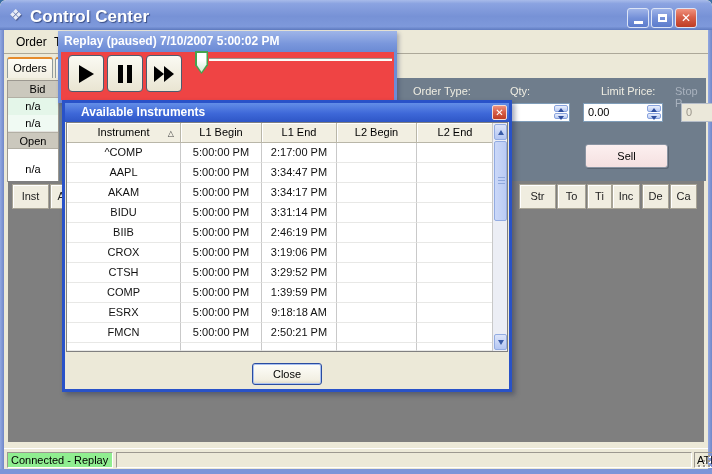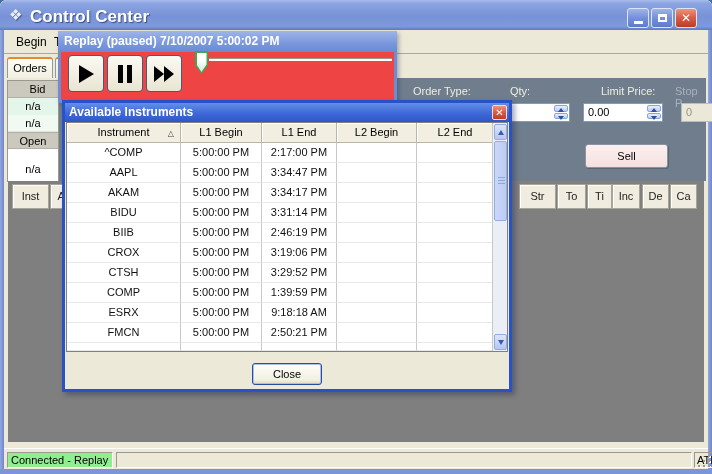--- a/index.html
+++ b/index.html
@@ -87,21 +87,21 @@
   #slider-thumb::after{content:"";position:absolute;left:1.5px;top:1.5px;right:1.5px;bottom:2px;
     background:linear-gradient(180deg,#FFF 40%,#CFEBD4 100%);
     clip-path:polygon(0 0,100% 0,100% 62%,50% 100%,0 62%);}
   #slider-track{left:148px;top:27px;width:183px;height:3px;background:#FDFDF8;border-top:1px solid #9C9890;}
 
   
   #dialog{left:62px;top:100px;width:450px;height:292px;border:3px solid #2952C8;background:#ECE9D8;
     box-shadow:3px 3px 5px rgba(30,40,80,.4);}
   #dlg-title{left:0;top:0;width:444px;height:19px;
     background:linear-gradient(180deg,#638EE8 0%,#3E68D8 55%,#2E56C6 100%);
-    color:#FFF;font-weight:bold;font-size:12px;line-height:19px;padding-left:4px;}
+    color:#FFF;font-weight:bold;font-size:12px;line-height:19px;padding-left:16px;}
   #dlg-x{right:2px;top:2px;width:15px;height:15px;border:1px solid #F4DCD4;border-radius:2px;
     background:linear-gradient(180deg,#F0927E 0%,#D8604A 45%,#BE3C24 100%);
     color:#FFF;font-size:10px;font-weight:bold;text-align:center;line-height:14px;}
   #dlg-table{left:1px;top:19px;width:442px;height:230px;background:#FFF;border:1px solid #808080;}
   .t-hdr{display:flex;height:20px;}
   .th{background:#F2EFE2;border-right:1px solid #B9B6A8;border-bottom:1px solid #B9B6A8;
     box-shadow:inset 1px 1px 0 #FFF;font-size:11px;text-align:center;line-height:19px;position:relative;}
   .sort-tri{font-size:8px;position:absolute;right:6px;top:1px;color:#444;}
   .t-row{display:flex;height:20px;}
   .td{border-right:1px solid #C9C9C9;border-bottom:1px solid #E8E8E6;font-size:11px;
@@ -138,21 +138,21 @@
       </div>
     <div class="winbtn abs" id="btn-close" style="left:675px;">
         <span>✕</span>
       </div>
   </div>
   <div class="side-border abs" style="left:0;"></div>
   <div class="side-border abs" style="left:708px;"></div>
   <div id="border-bottom" class="abs"></div>
 
   <div id="menubar" class="abs">
-    <span class="menu-item abs" style="left:8px;">Begin</span>
+    <span class="menu-item abs" style="left:8px;">Order</span>
     <span class="menu-item abs" style="left:46px;">To</span>
   </div>
 
   <div class="tab abs" style="left:7px;width:46px;">Orders</div>
   <div class="tab abs" style="left:55px;width:24px;text-align:left;padding-left:6px;">S</div>
 
   <div id="quote-panel" class="abs">
     <div class="q-row q-hdr" style="border-top:none;padding-left:9px;">Bid</div>
     <div class="q-row q-grn1">n/a</div>
     <div class="q-row q-grn2">n/a</div>

